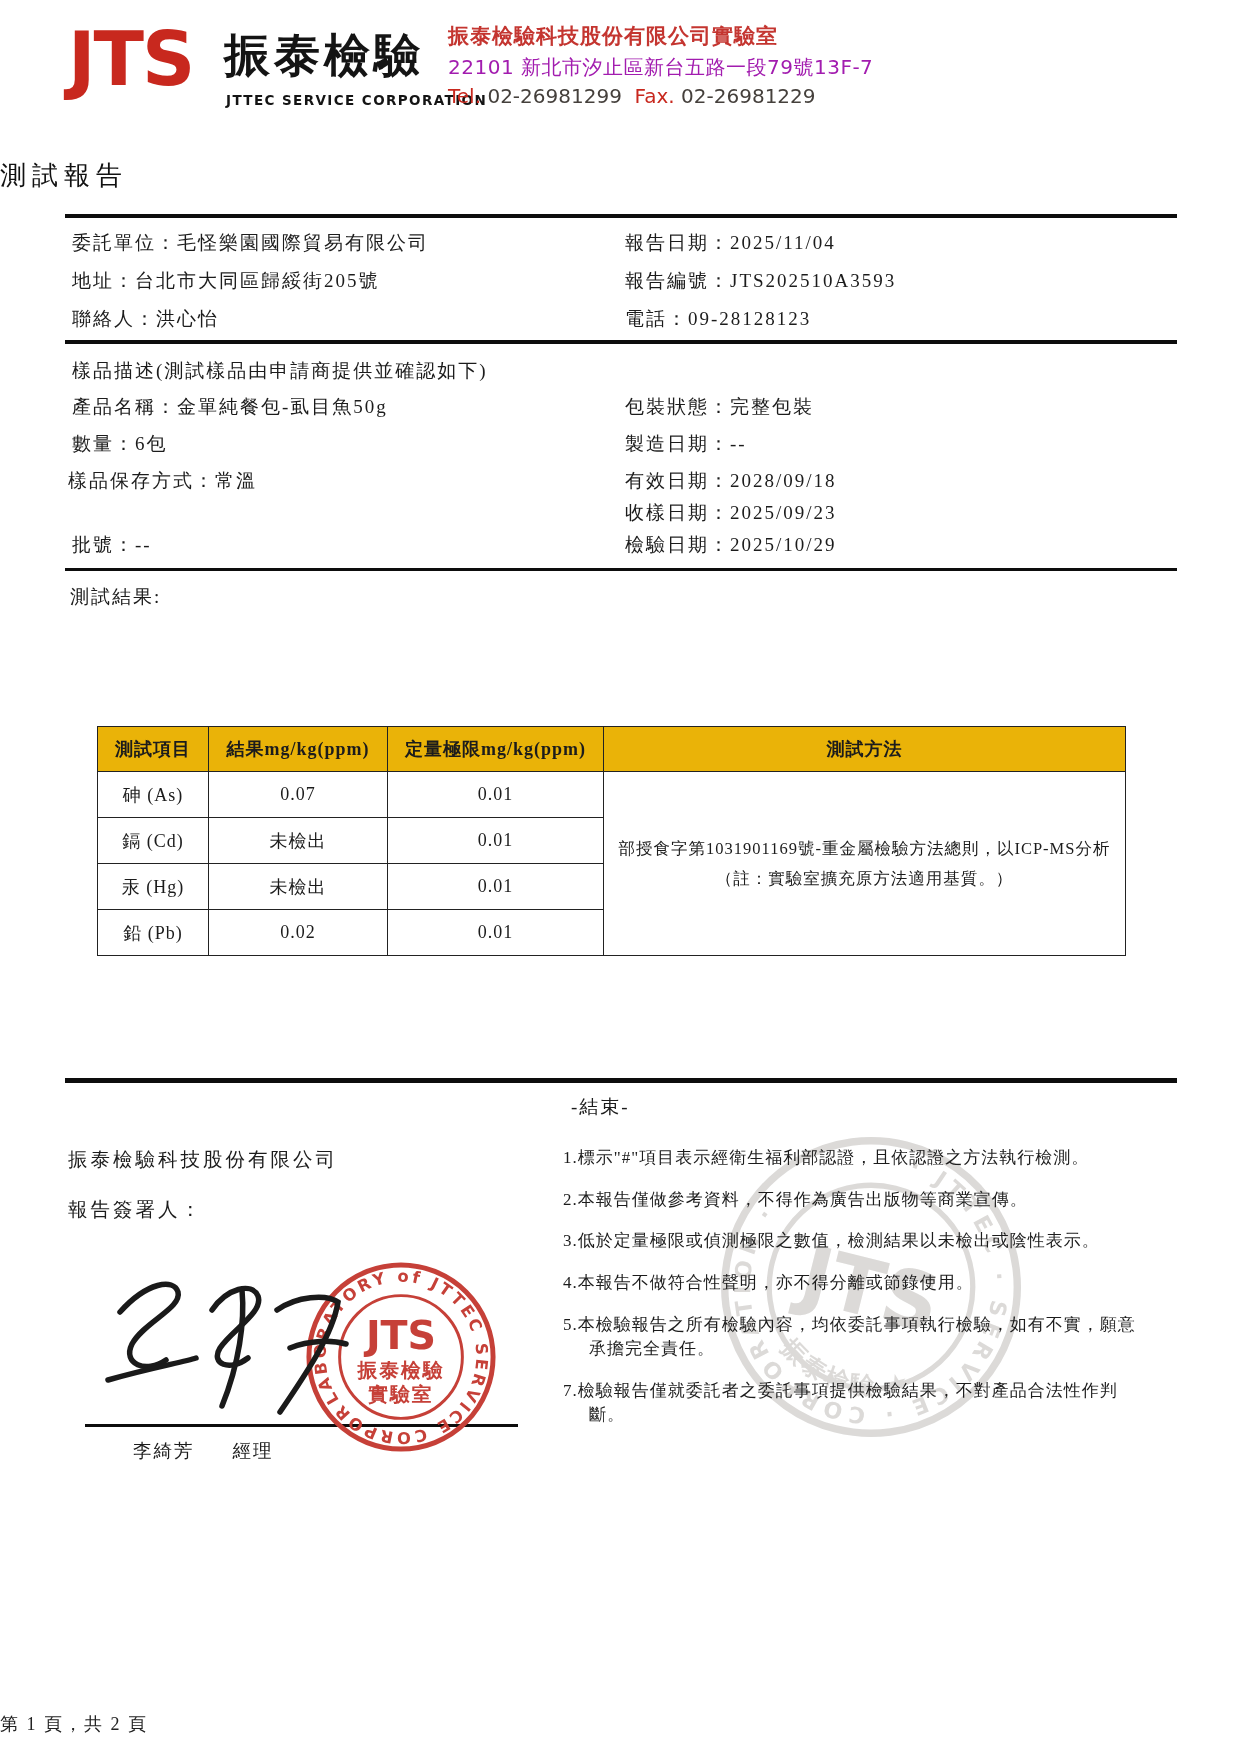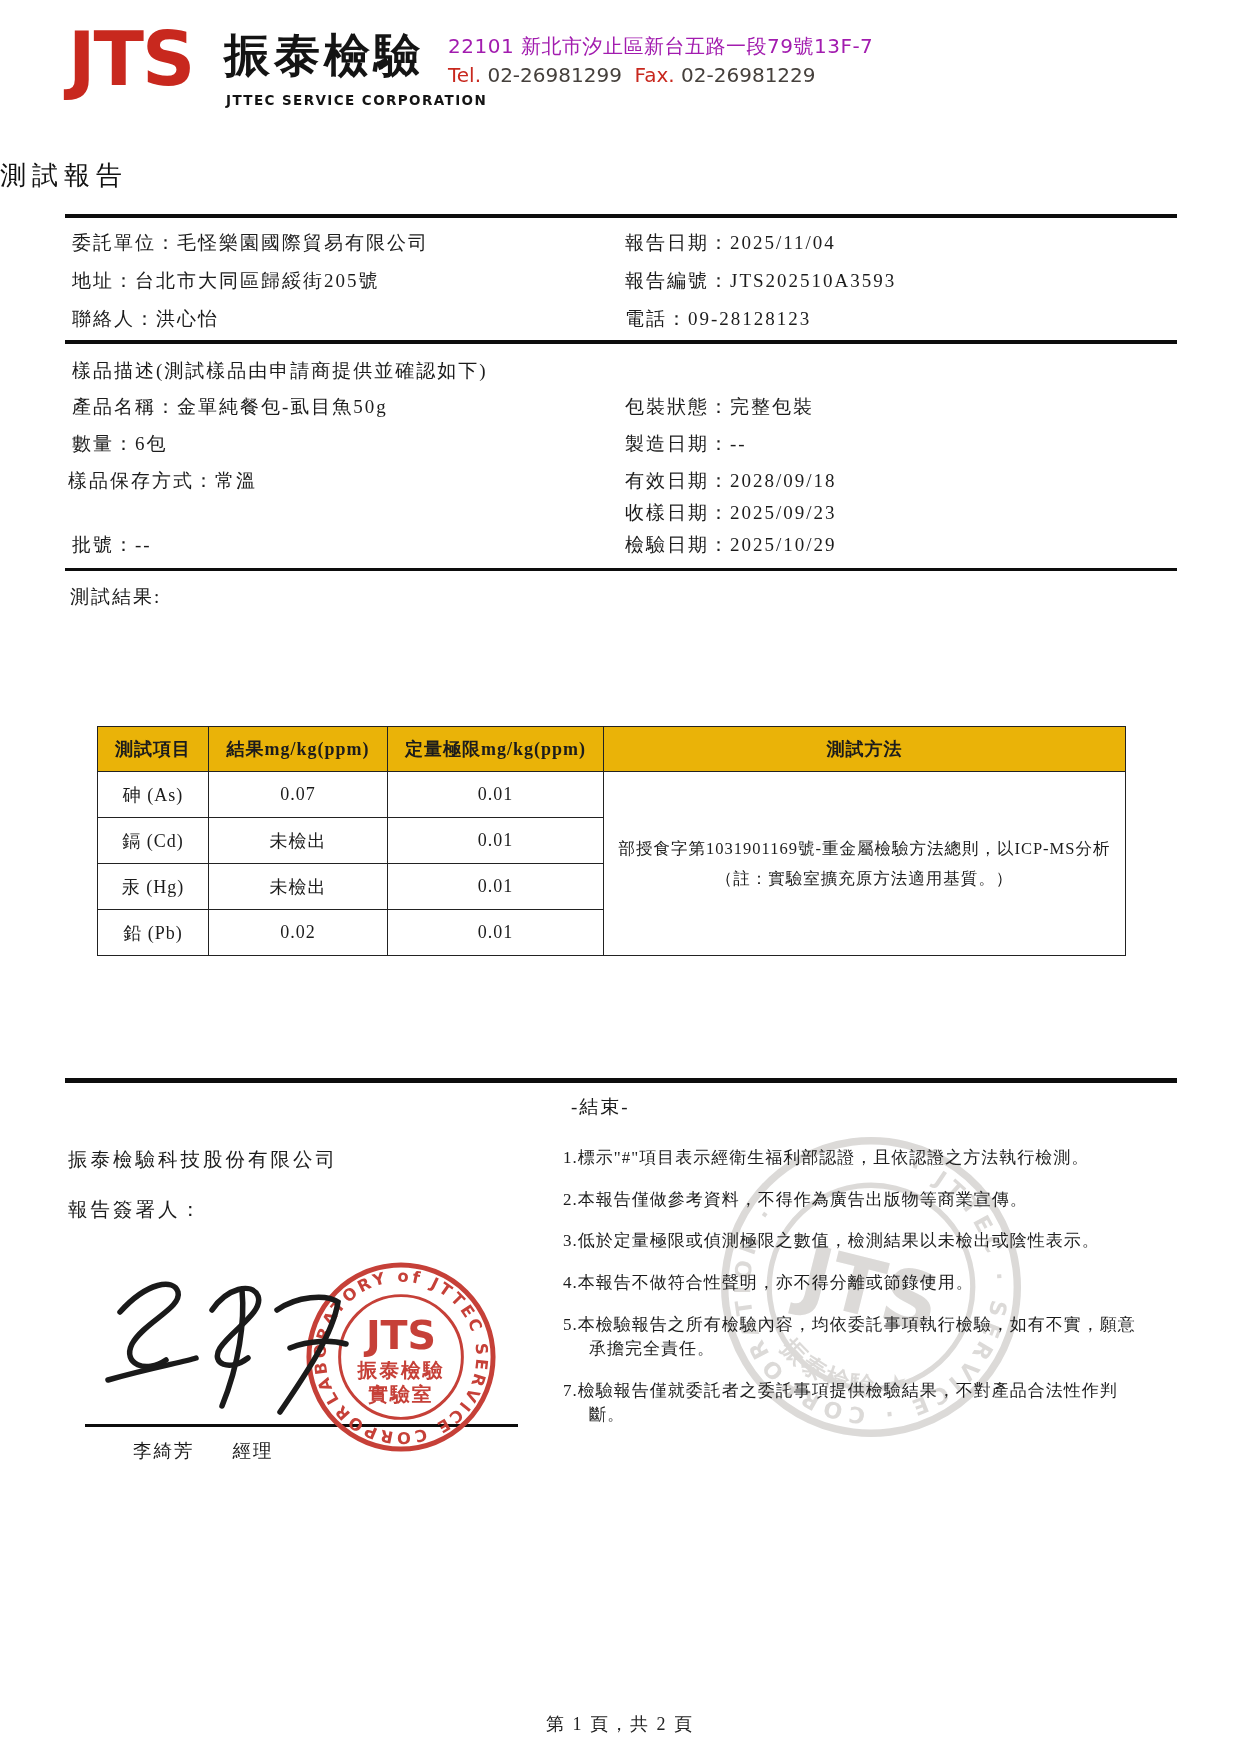--- a/index.html
+++ b/index.html
@@ -69,33 +69,34 @@
   
   .notes{position:absolute;left:563px;top:1146px;width:588px;z-index:1;}
   .note{
     font-size:17px;line-height:1.45;letter-spacing:1px;
     margin-bottom:17px;padding-left:26px;text-indent:-26px;color:#1c1c1c;
   }
   .note:nth-child(7){font-size:24px;line-height:1.5;margin-top:20px;letter-spacing:2px;}
   
   .watermark{position:absolute;left:712px;top:1128px;z-index:0;opacity:0.85;}
   
-  .footer{position:absolute;left:0;top:1712px;width:100%;text-align:center;
+  .footer{position:absolute;left:0;top:1712px;width:100%;text-align:left;
     font-size:18px;letter-spacing:2px;color:#222;}
 </style>
 </head>
 <body>
 
 <div class="page">
 
   <div class="logo-jts">JTS</div>
   <div class="logo-cjk">振泰檢驗</div>
   <div class="logo-sub">JTTEC SERVICE CORPORATION</div>
 
   <div class="hdr-right">
+    <div class="hdr-company">振泰檢驗科技股份有限公司實驗室</div>
     <div class="hdr-addr">22101 新北市汐止區新台五路一段79號13F-7</div>
     <div class="hdr-tel">
       <span class="red">Tel.</span>
       <span>02-26981299</span>&nbsp;
       <span class="red">Fax.</span>
       <span>02-26981229</span>
     </div>
   </div>
 
   <div class="doc-title">測試報告</div>

